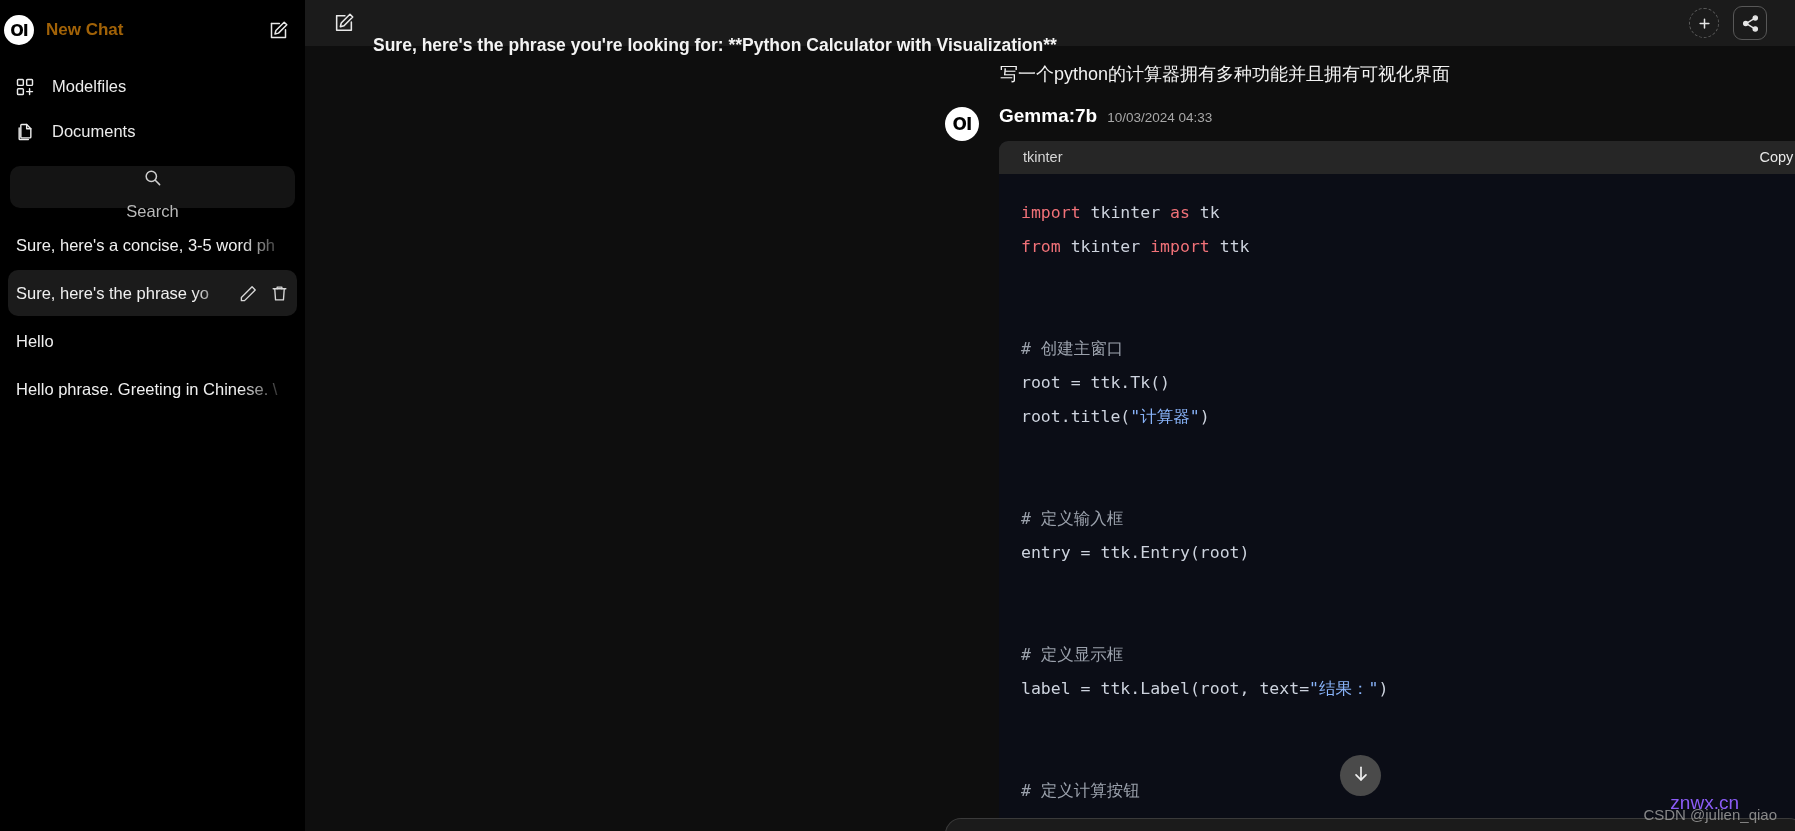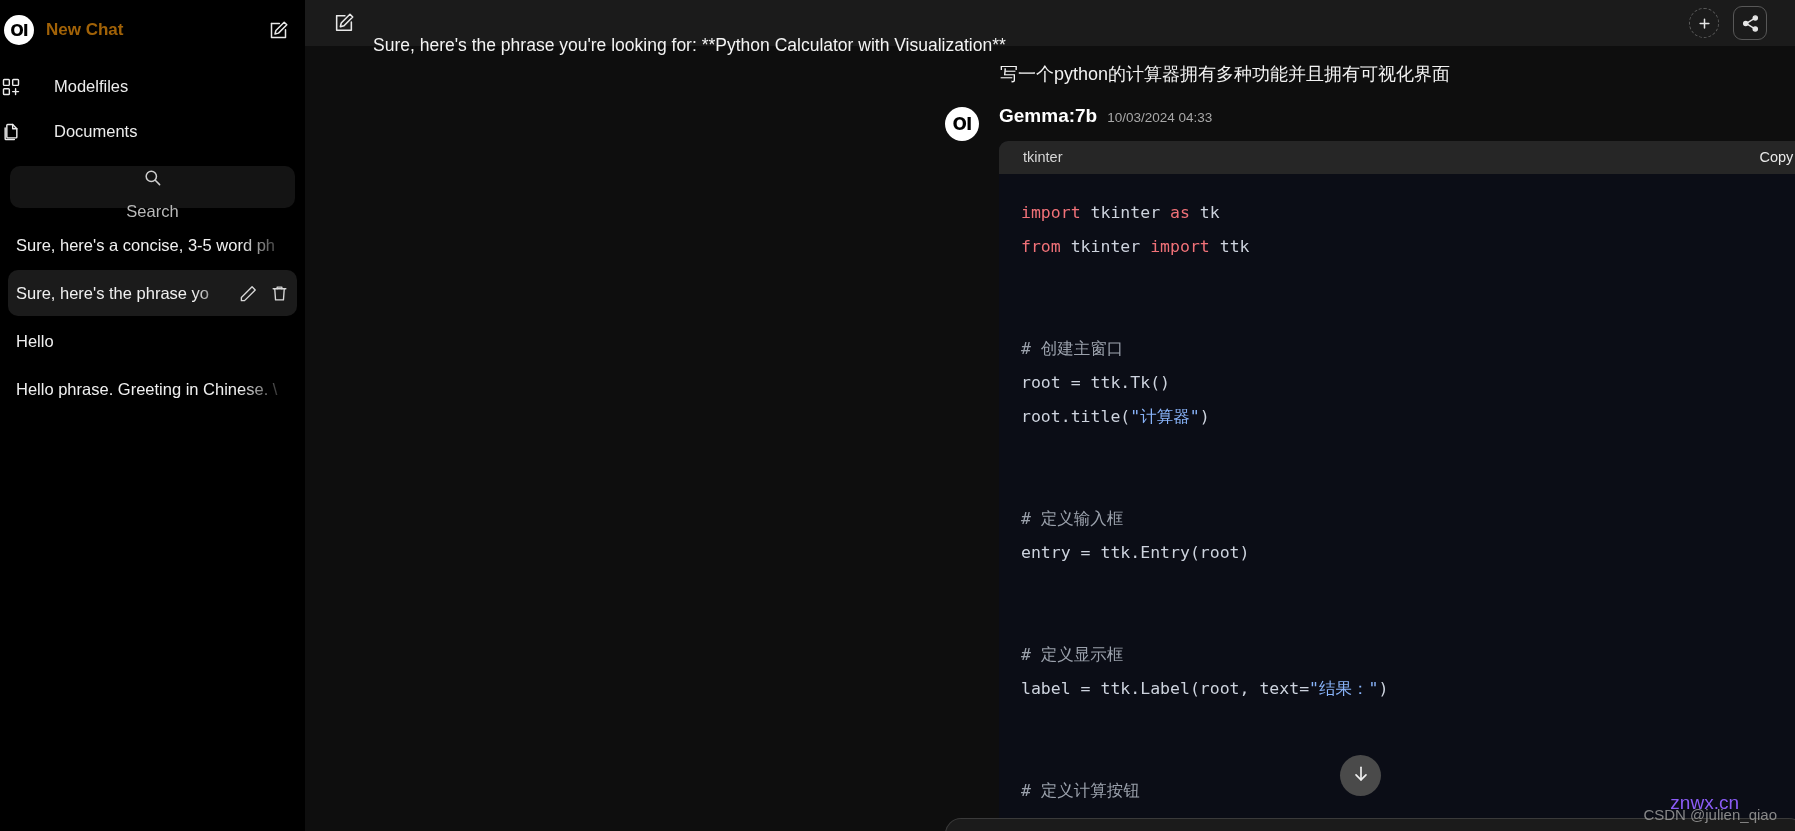--- a/index.html
+++ b/index.html
@@ -35,22 +35,22 @@
   .newchat-label {
     color: #a16207; font-size: 17px; font-weight: 600;
     flex: 1 1 auto;
   }
   .icon-btn {
     color: #e8e8e8; display: flex; align-items: center; justify-content: center;
     cursor: pointer; background: none; border: none;
   }
   .nav { padding: 4px 0 8px 0; }
   .nav-item {
-    display: flex; align-items: center; gap: 32px;
-    height: 45px; padding: 0 10px 0 0;
+    display: flex; align-items: center; gap: 16px;
+    height: 45px; padding: 0 10px 0 14px;
     color: #ececec; font-size: 16.5px; cursor: pointer;
   }
   .nav-ico { width: 22px; height: 22px; display:flex; align-items:center; justify-content:center; flex: 0 0 22px; }
 
   .search-row {
     display: flex; align-items: center; gap: 14px;
     height: 42px; margin: 4px 10px 6px 10px; padding: 0 8px;
     border-radius: 10px; background: #141414;
     cursor: text;
     flex-direction: column;
@@ -87,21 +87,21 @@
     flex: 1 1 auto; height: 831px; position: relative;
     background: #0e0e0e; overflow: hidden;
   }
   .topbar {
     display: flex; align-items: center;
     height: 46px; padding: 0 28px 0 28px; gap: 14px;
     background: #1b1b1b;
   }
   .topbar-left { display: flex; align-items: center; gap: 18px; flex: 1 1 auto; min-width: 0; }
   .topbar-title {
-    color: #f3f3f3; font-size: 17.5px; font-weight: 400;
+    color: #f3f3f3; font-size: 17.5px; font-weight: 700;
     white-space: nowrap; overflow: hidden; text-overflow: clip; margin-top: 44px;
   }
   .topbar-right { display: flex; align-items: center; gap: 14px; flex: 0 0 auto; }
   .round-dashed {
     width: 30px; height: 30px; border-radius: 50%;
     border: 1.5px dashed #5c5c5c; color: #e6e6e6;
     display: flex; align-items: center; justify-content: center; cursor: pointer;
   }
   .round-solid {
     width: 34px; height: 34px; border-radius: 9px;

